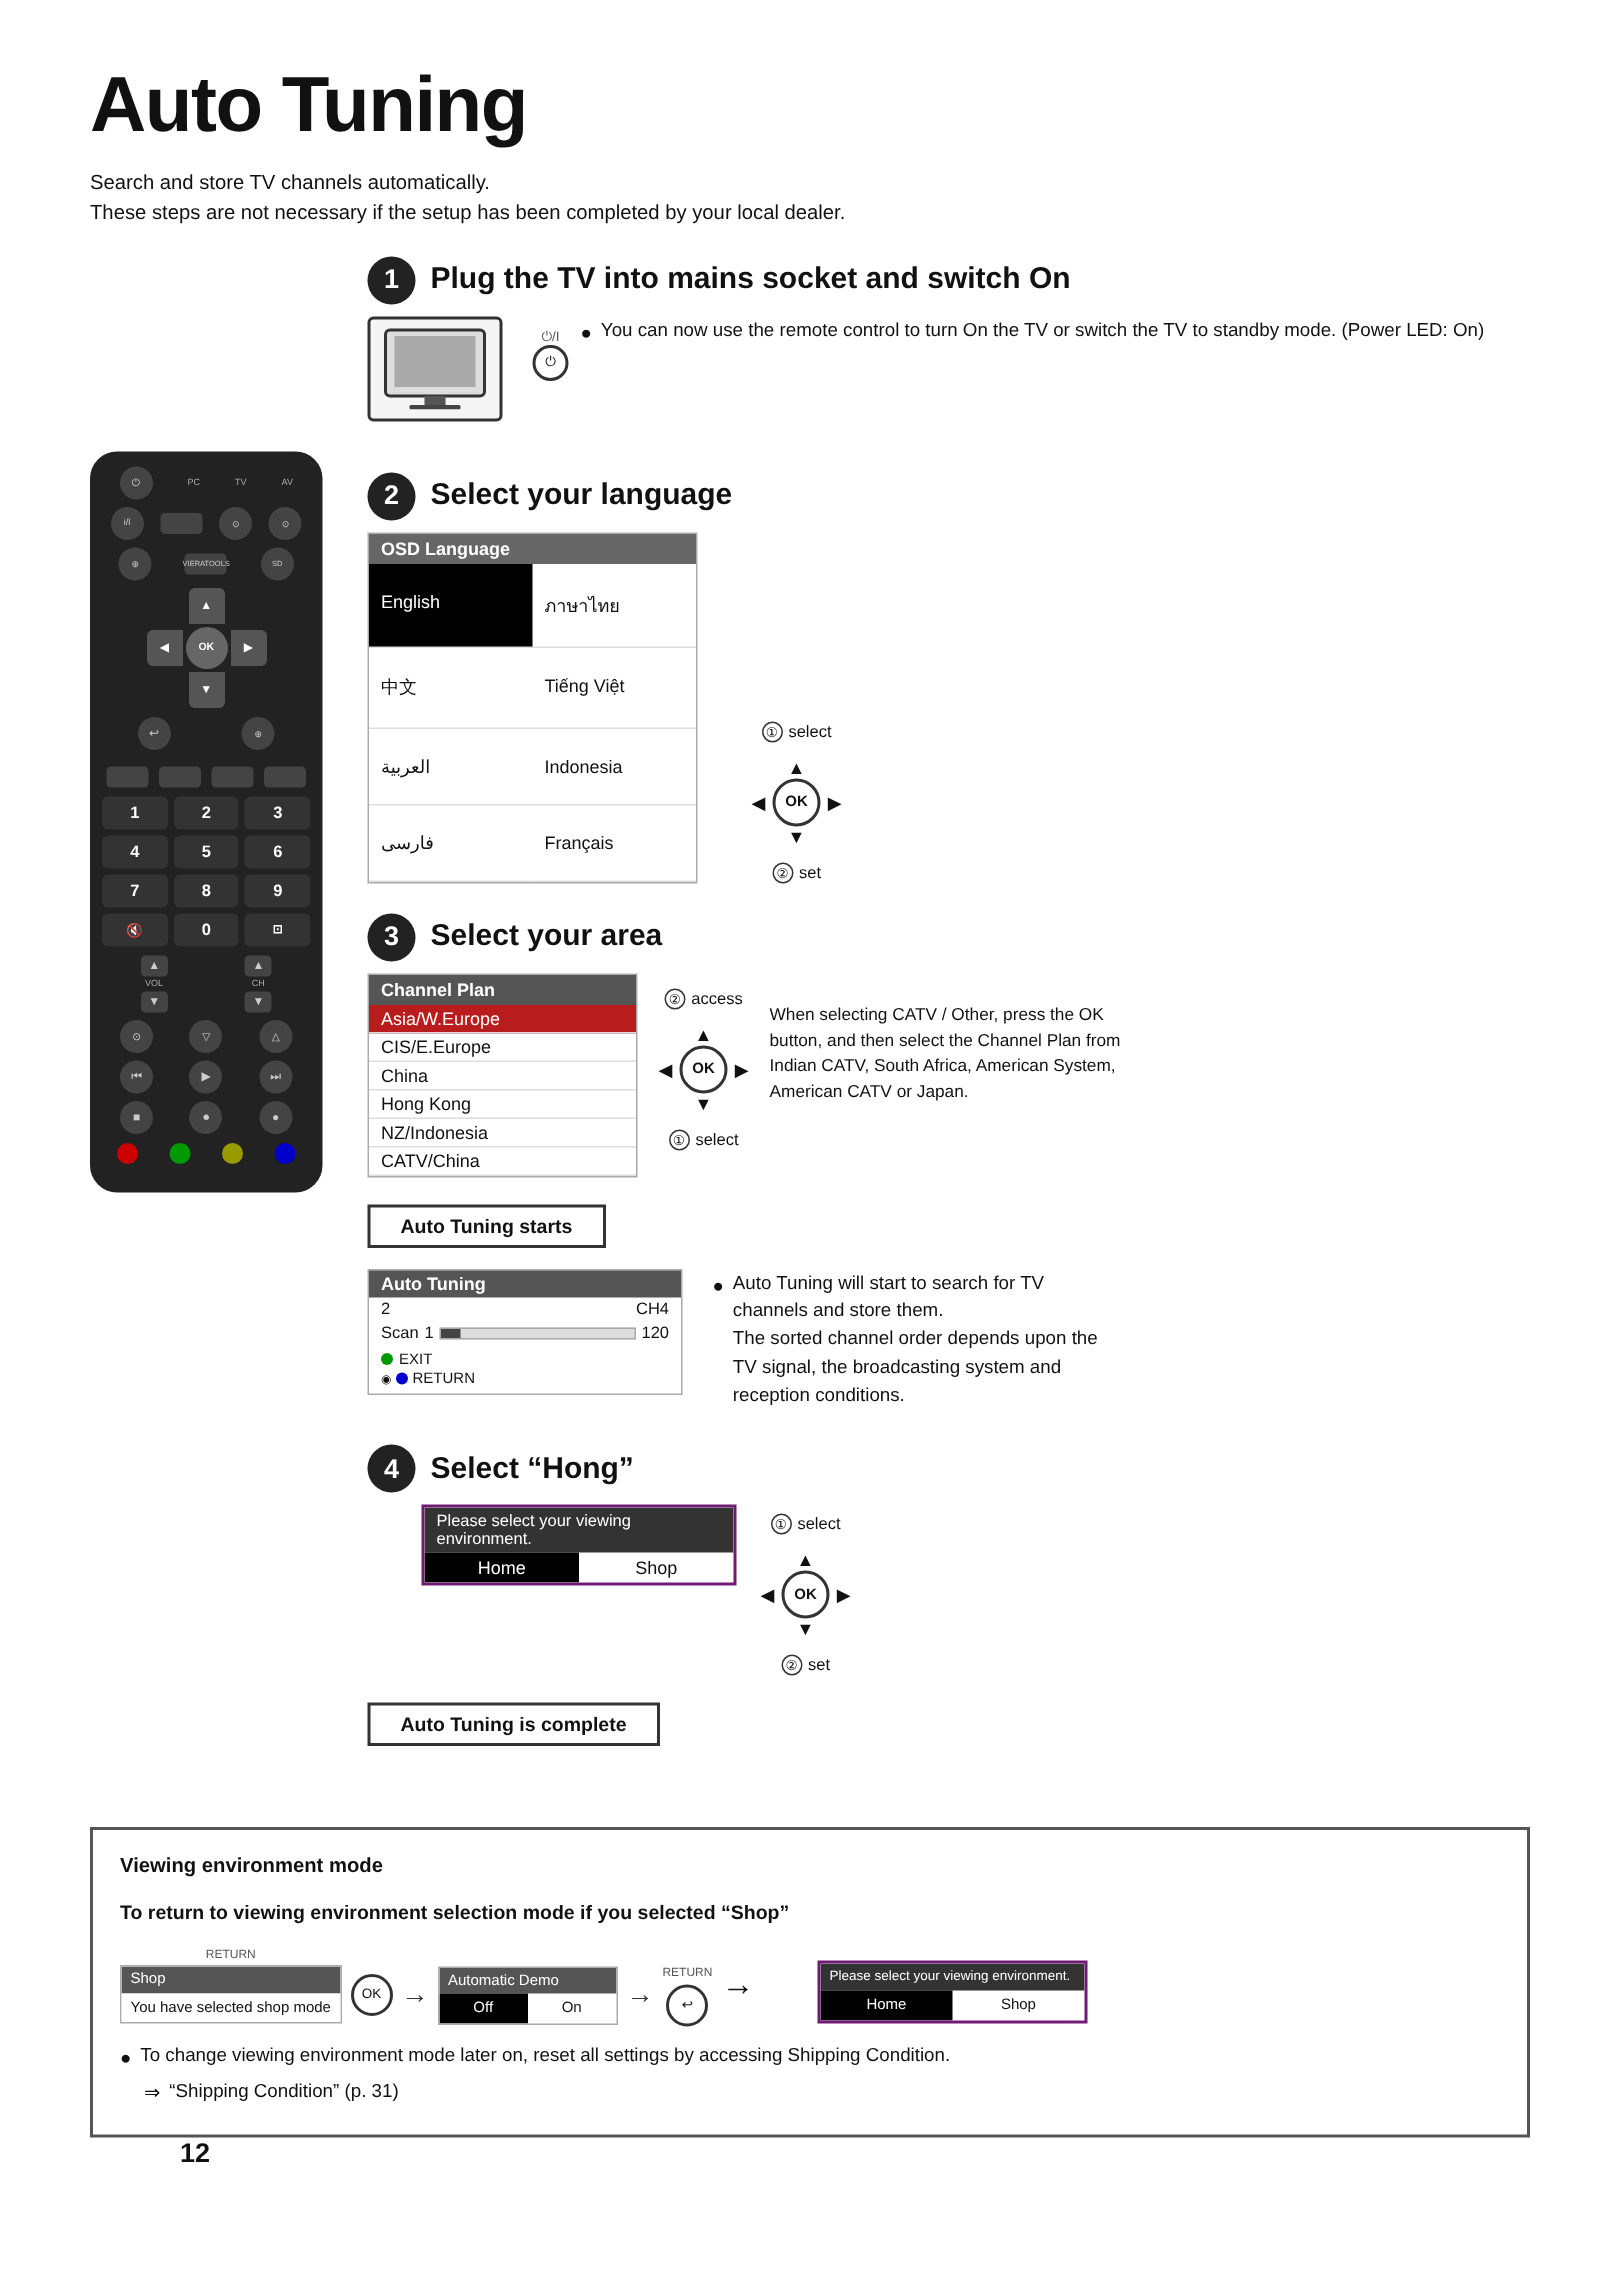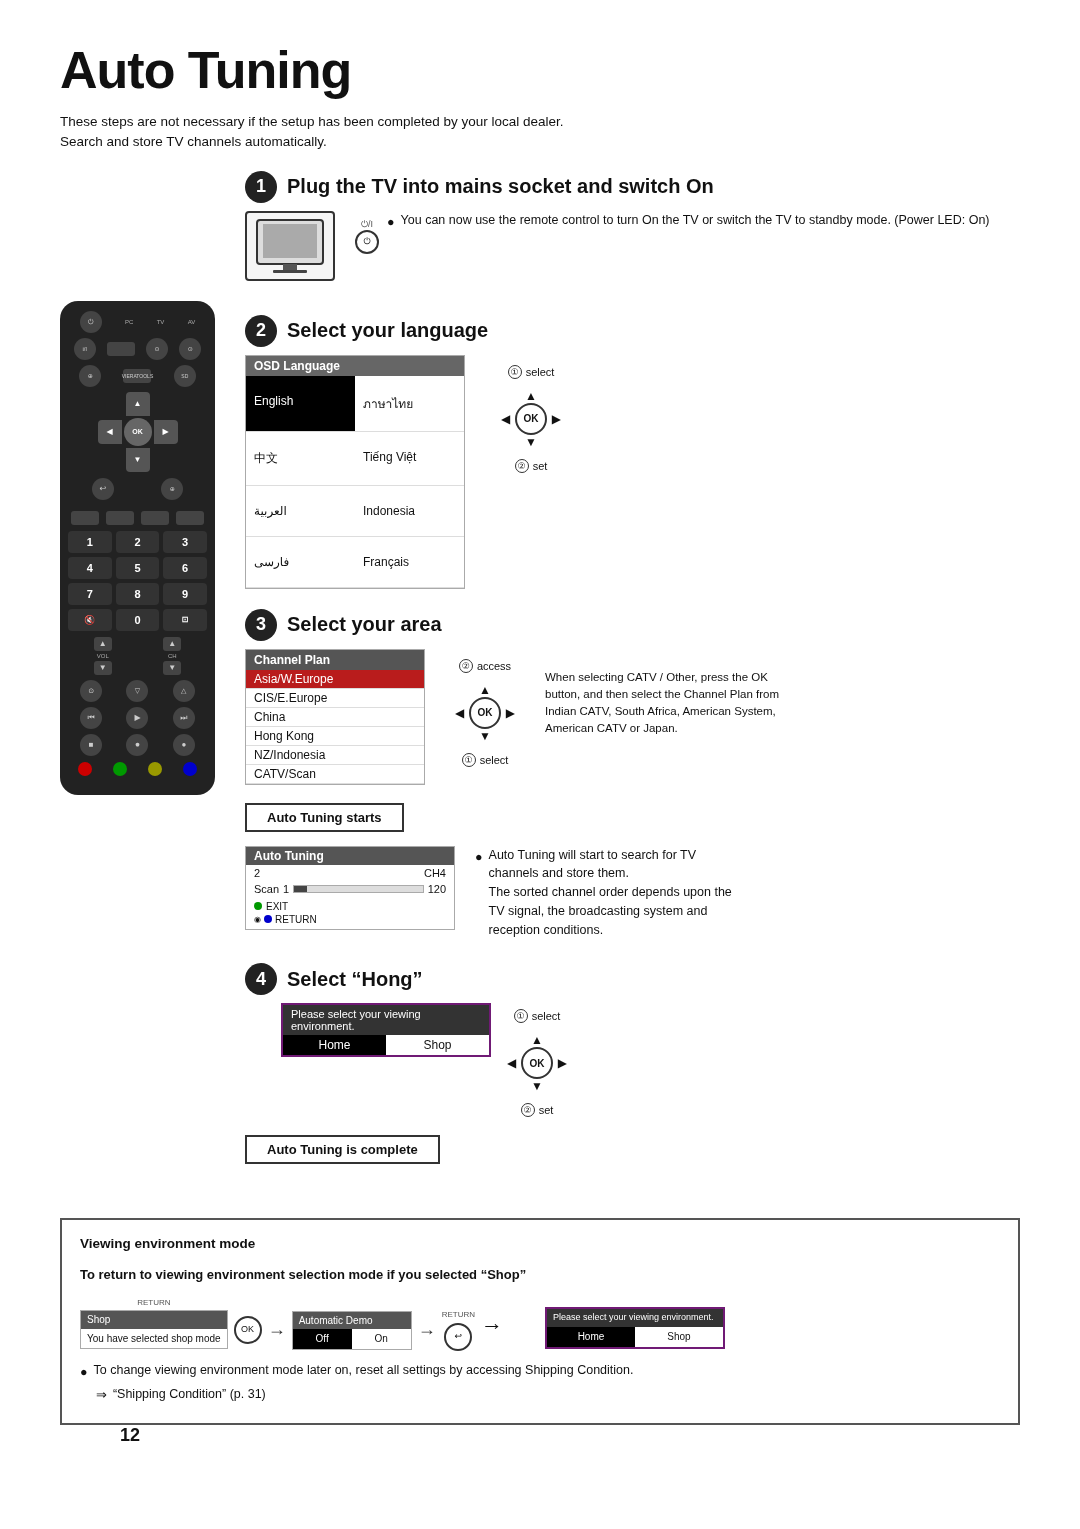--- a/index.html
+++ b/index.html
@@ -528,43 +528,43 @@
 
     .step-desc {
       font-size: 12.5px;
       line-height: 1.55;
       margin-left: 0;
     }
 
     .step-row {
       display: flex;
       gap: 16px;
-      align-items: flex-start;
+      align-items: flex-end;
     }
 
     .step4-bullet {
       font-size: 12.5px;
       line-height: 1.5;
       max-width: 270px;
     }
 
     .return-label-small {
       font-size: 8px;
       color: #555;
       margin-bottom: 1px;
     }
   </style>
 </head>
 <body>
 
 <h1 class="page-title">Auto Tuning</h1>
 
 <div class="intro-text">
+  <div>Search and store TV channels automatically.</div>
   <div>These steps are not necessary if the setup has been completed by your local dealer.</div>
-  <div>Search and store TV channels automatically.</div>
 </div>
 
 <div class="steps-area">
 
   <div class="remote-column">
     <div class="remote">
 
       <div class="remote-row">
         <div class="remote-btn">⏻</div>
         <span class="remote-label">PC</span>
@@ -740,30 +740,30 @@
         </div>
       </div>
     </div>
 
     <div class="step" style="margin-top:14px;">
       <div class="step-header">
         <div class="step-number">3</div>
         <div class="step-title">Select your area</div>
       </div>
 
-      <div style="display:flex;gap:30px;align-items:flex-start;">
+      <div style="display:flex;gap:14px;align-items:flex-start;">
         <div>
           <div class="channel-table">
             <div class="channel-header">Channel Plan</div>
             <div class="channel-row selected">Asia/W.Europe</div>
             <div class="channel-row">CIS/E.Europe</div>
             <div class="channel-row">China</div>
             <div class="channel-row">Hong Kong</div>
             <div class="channel-row">NZ/Indonesia</div>
-            <div class="channel-row">CATV/Scan</div>
+            <div class="channel-row">CATV/China</div>
           </div>
         </div>
 
         <div style="display:flex;flex-direction:column;align-items:center;margin-top:10px;">
           <div style="font-size:11px;margin-bottom:2px;display:flex;align-items:center;gap:4px;">
             <span class="circled-num">②</span>
             <span>access</span>
           </div>
           <div style="position:relative;width:60px;height:60px;margin:8px 0;">
             <div style="position:absolute;top:0;left:50%;transform:translateX(-50%);font-size:12px;">▲</div>

